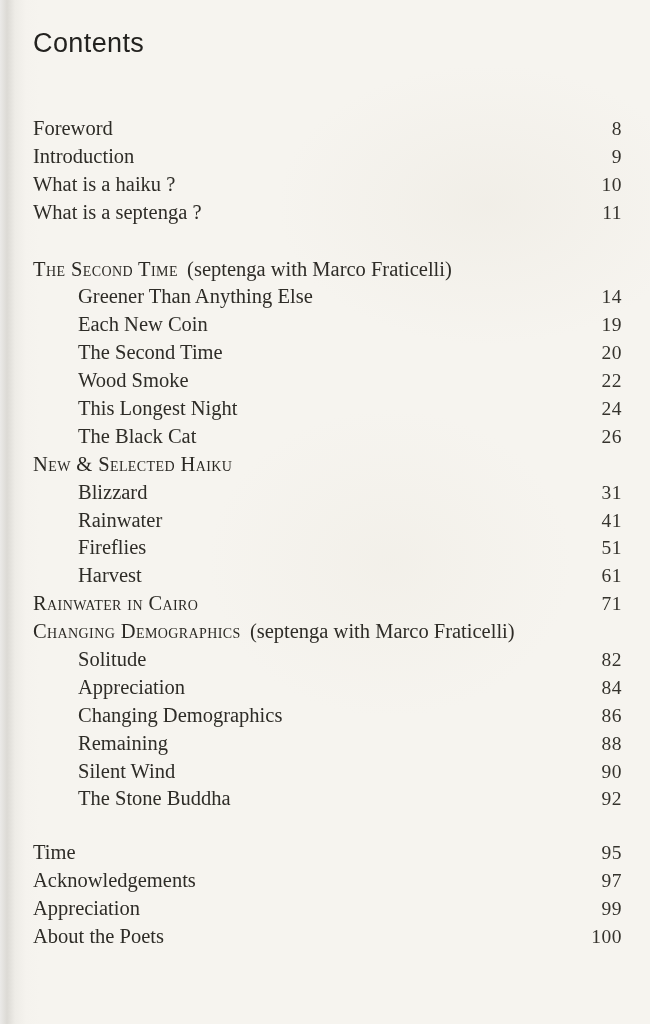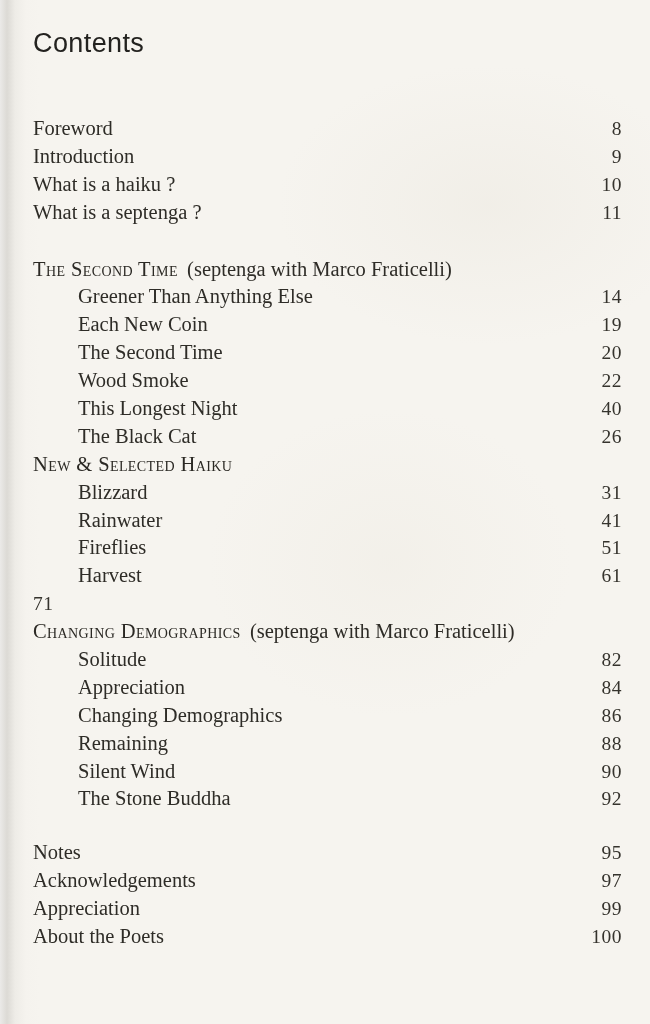--- a/index.html
+++ b/index.html
@@ -107,21 +107,21 @@
     <div class="row sub">
       <span class="label">The Second Time</span>
       <span class="pagenum">20</span>
     </div>
     <div class="row sub">
       <span class="label">Wood Smoke</span>
       <span class="pagenum">22</span>
     </div>
     <div class="row sub">
       <span class="label">This Longest Night</span>
-      <span class="pagenum">40</span>
+      <span class="pagenum">24</span>
     </div>
     <div class="row sub">
       <span class="label">The Black Cat</span>
       <span class="pagenum">26</span>
     </div>
 
     <div class="row heading">
       <span class="label-group">
         <span class="heading-text">New &amp; Selected Haiku</span>
       </span>
@@ -138,20 +138,23 @@
     <div class="row sub">
       <span class="label">Fireflies</span>
       <span class="pagenum">51</span>
     </div>
     <div class="row sub">
       <span class="label">Harvest</span>
       <span class="pagenum">61</span>
     </div>
 
     <div class="row heading">
+      <span class="label-group">
+        <span class="heading-text">Rainwater in Cairo</span>
+      </span>
       <span class="pagenum">71</span>
     </div>
 
     <div class="row heading">
       <span class="label-group">
         <span class="heading-text">Changing Demographics</span>
         <span class="heading-note">(septenga with Marco Fraticelli)</span>
       </span>
       <span class="pagenum"></span>
     </div>
@@ -176,21 +179,21 @@
       <span class="pagenum">90</span>
     </div>
     <div class="row sub">
       <span class="label">The Stone Buddha</span>
       <span class="pagenum">92</span>
     </div>
 
     <div class="gap-md"></div>
 
     <div class="row">
-      <span class="label">Notes</span>
+      <span class="label">Time</span>
       <span class="pagenum">95</span>
     </div>
     <div class="row">
       <span class="label">Acknowledgements</span>
       <span class="pagenum">97</span>
     </div>
     <div class="row">
       <span class="label">Appreciation</span>
       <span class="pagenum">99</span>
     </div>

